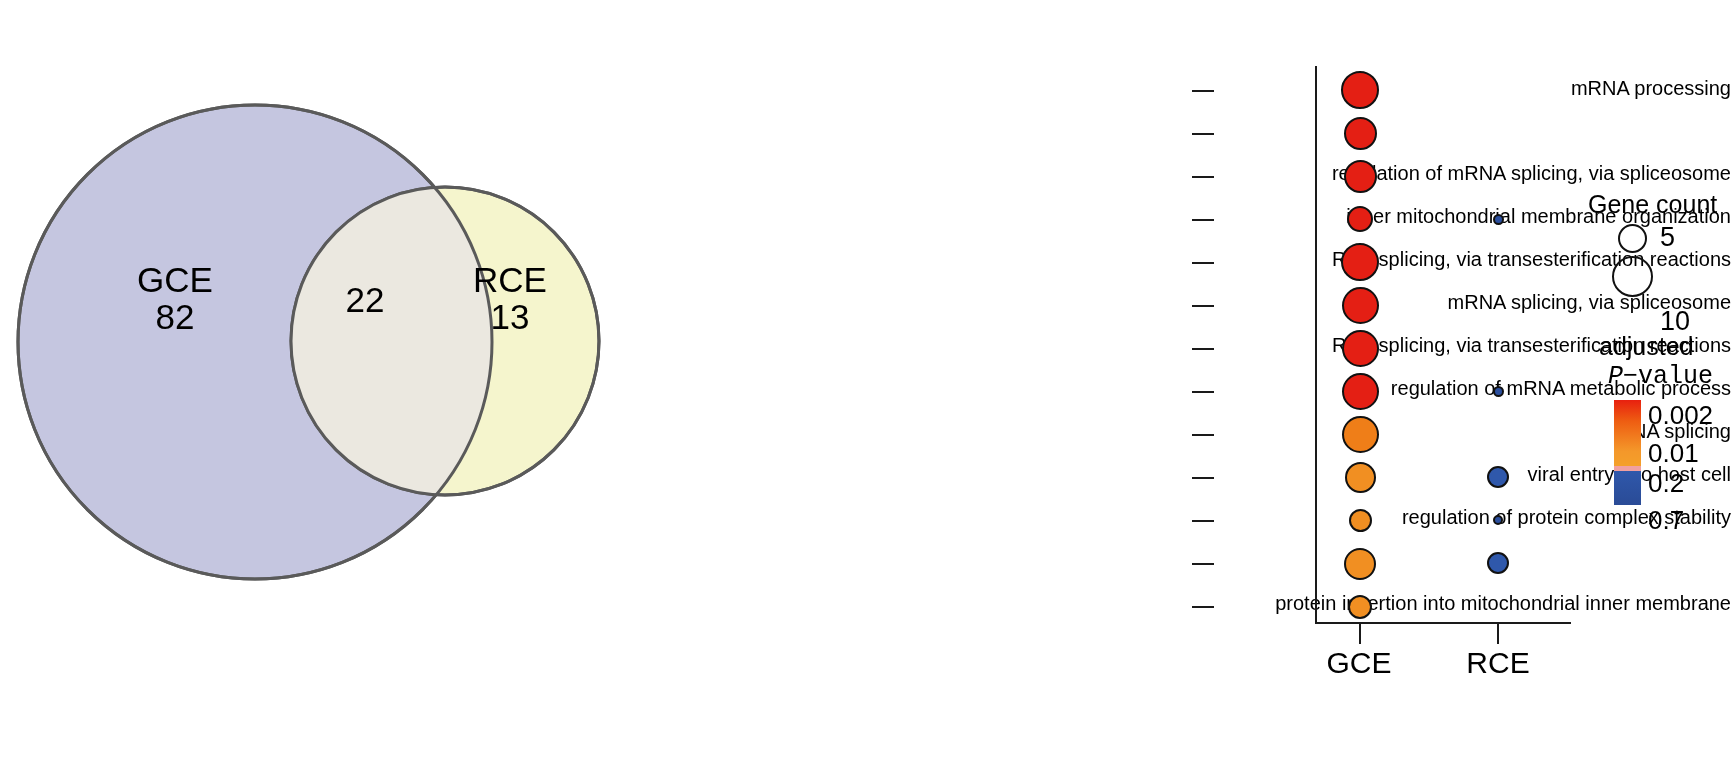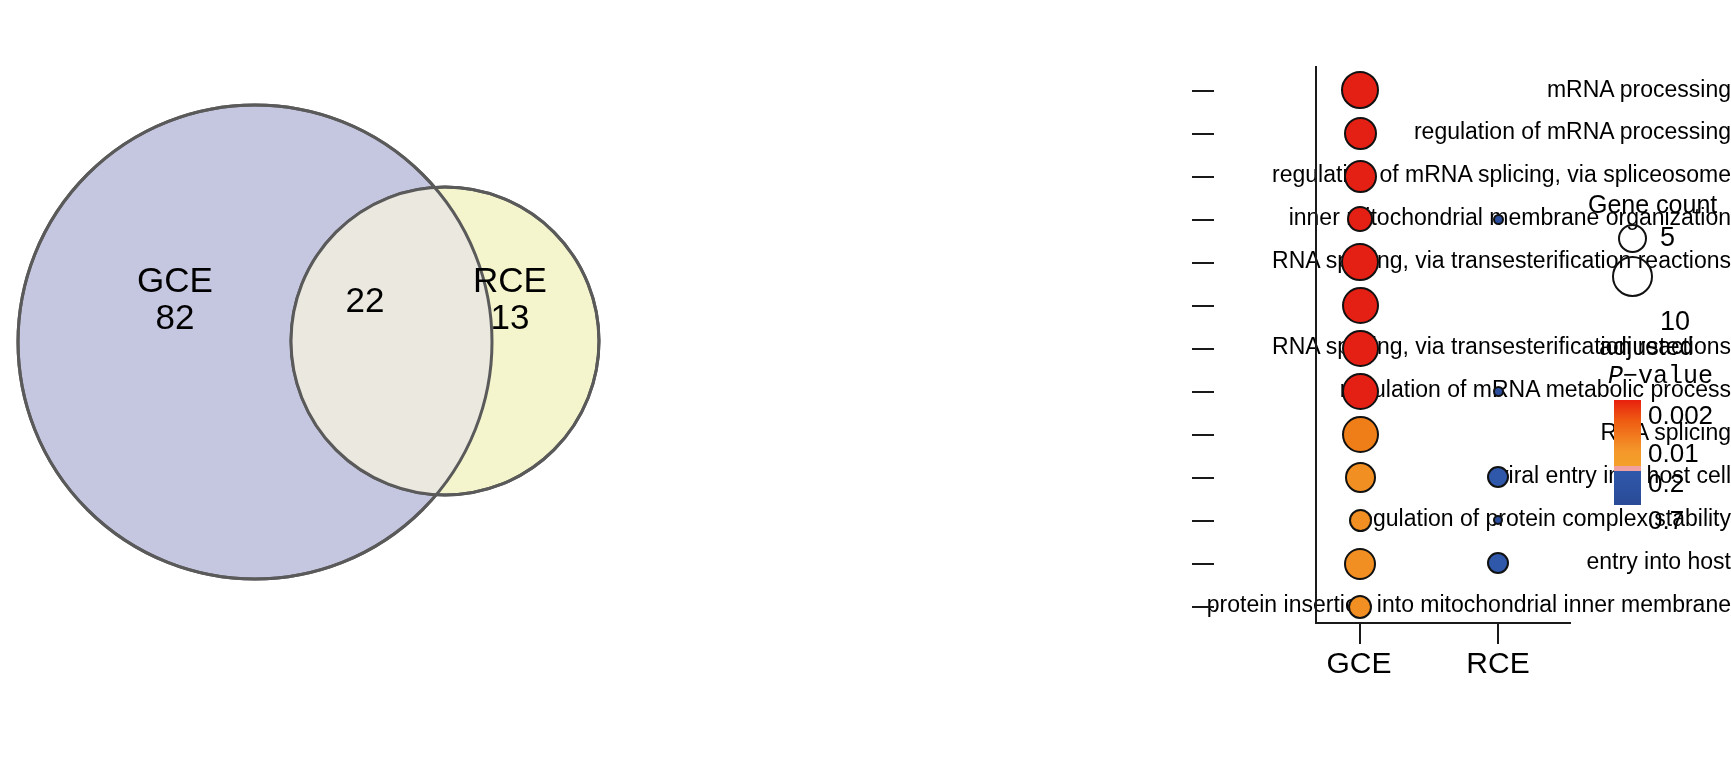--- a/index.html
+++ b/index.html
@@ -3,21 +3,21 @@
 <meta charset="utf-8">
 <style>
   html,body{margin:0;padding:0;background:#ffffff;}
   body{width:1731px;height:762px;position:relative;overflow:hidden;
        font-family:"Liberation Sans","DejaVu Sans",sans-serif;color:#000;}
   .fig{position:absolute;left:0;top:0;width:1731px;height:762px;}
   .venn{position:absolute;left:0;top:0;width:620px;height:700px;}
   .venn-label{position:absolute;text-align:center;font-size:35px;line-height:1.05;
               color:#000;letter-spacing:0px;white-space:nowrap;}
   .dotplot{position:absolute;left:470px;top:0;width:1261px;height:762px;}
-  .go-label{position:absolute;right:0;font-size:23px;white-space:nowrap;
+  .go-label{position:absolute;right:0;font-size:20px;white-space:nowrap;
             text-align:right;color:#000;line-height:1;}
   .tick-h{position:absolute;height:2px;background:#1a1a1a;}
   .axisbox{position:absolute;border:2px solid #1a1a1a;box-sizing:border-box;}
   .dot{position:absolute;border-radius:50%;border:2.2px solid #111;box-sizing:border-box;}
   .xtick{position:absolute;width:2px;background:#1a1a1a;}
   .xlab{position:absolute;font-size:30px;text-align:center;color:#000;white-space:nowrap;}
   .leg-title{position:absolute;font-size:25px;white-space:nowrap;color:#000;}
   .leg-circle{position:absolute;border:2.4px solid #111;border-radius:50%;
               background:transparent;box-sizing:border-box;}
   .leg-num{position:absolute;font-size:27px;color:#000;white-space:nowrap;}
@@ -61,30 +61,29 @@
 
     <div class="venn-label" style="left:455px;top:262px;width:110px;">
       <span>RCE</span><br>
       <span>13</span>
     </div>
   </div>
 
   <div class="dotplot">
 
     <div class="go-label" style="top:78px;  width:712px;">mRNA processing</div>
-    <div class="go-label" style="top:120px; width:712px;">regulation of mRNA processing</div>
     <div class="go-label" style="top:163px; width:712px;">regulation of mRNA splicing, via spliceosome</div>
     <div class="go-label" style="top:206px; width:712px;">inner mitochondrial membrane organization</div>
     <div class="go-label" style="top:249px; width:712px;">RNA splicing, via transesterification reactions</div>
+    <div class="go-label" style="top:292px; width:712px;">mRNA splicing, via spliceosome</div>
     <div class="go-label" style="top:335px; width:712px;">RNA splicing, via transesterification reactions</div>
     <div class="go-label" style="top:378px; width:712px;">regulation of mRNA metabolic process</div>
     <div class="go-label" style="top:421px; width:712px;">RNA splicing</div>
     <div class="go-label" style="top:464px; width:712px;">viral entry into host cell</div>
     <div class="go-label" style="top:507px; width:712px;">regulation of protein complex stability</div>
-    <div class="go-label" style="top:550px; width:712px;">entry into host</div>
     <div class="go-label" style="top:593px; width:712px;">protein insertion into mitochondrial inner membrane</div>
 
     <div class="tick-h" style="left:722px;top:90px; width:22px;"></div>
     <div class="tick-h" style="left:722px;top:133px;width:22px;"></div>
     <div class="tick-h" style="left:722px;top:176px;width:22px;"></div>
     <div class="tick-h" style="left:722px;top:219px;width:22px;"></div>
     <div class="tick-h" style="left:722px;top:262px;width:22px;"></div>
     <div class="tick-h" style="left:722px;top:305px;width:22px;"></div>
     <div class="tick-h" style="left:722px;top:348px;width:22px;"></div>
     <div class="tick-h" style="left:722px;top:391px;width:22px;"></div>

